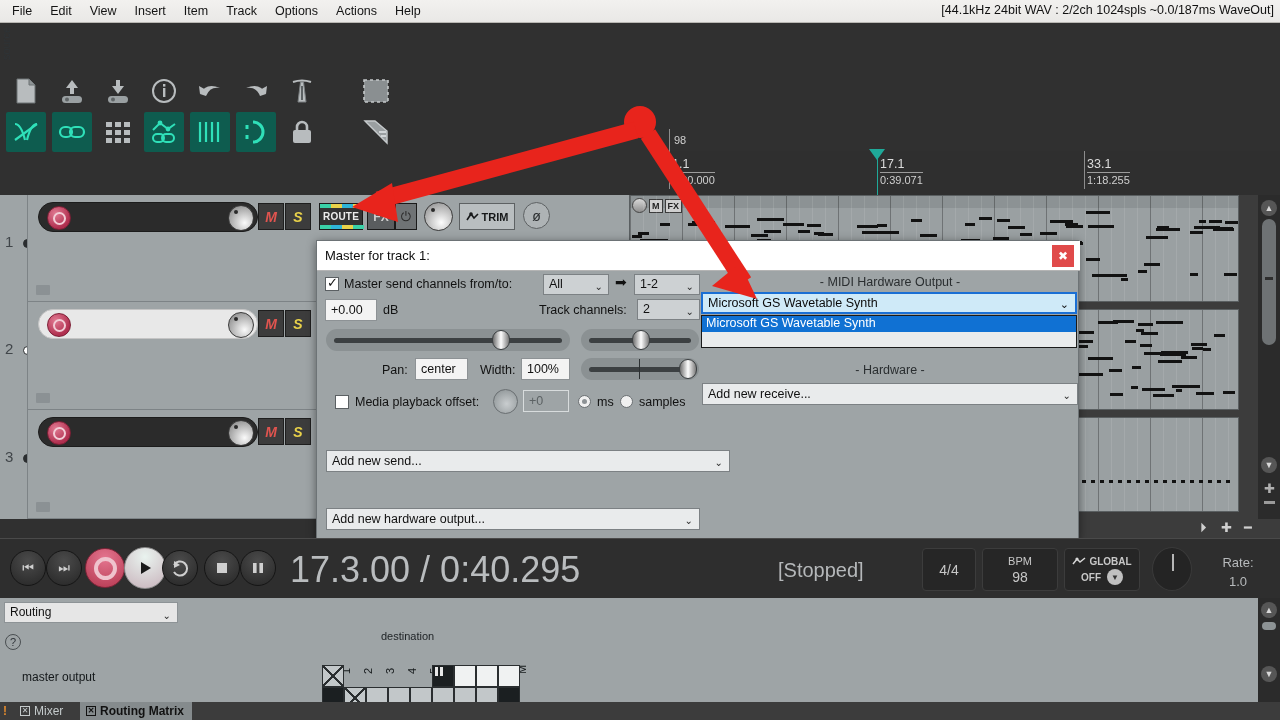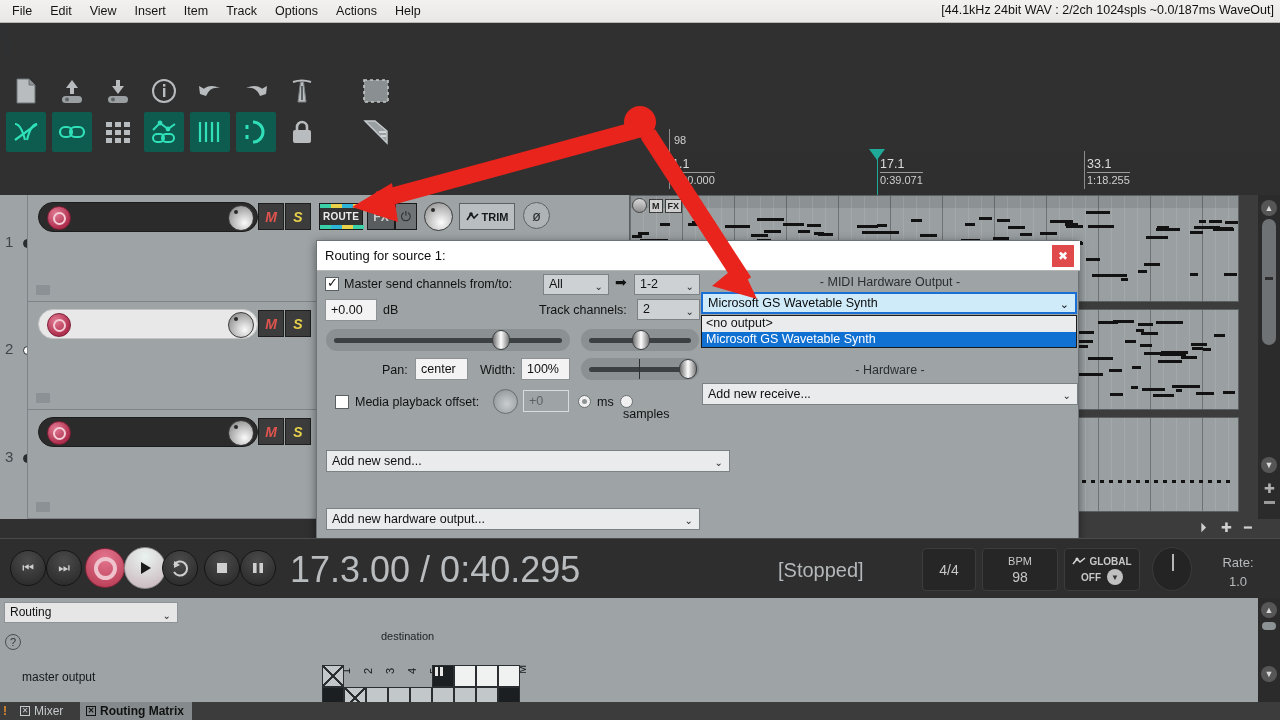--- a/index.html
+++ b/index.html
@@ -1159,21 +1159,21 @@
     <div class="zbtn" style="top:306px;"></div>
   </div>
 </div>
 <div id="arrange-bottombar">
   <span class="ab-ico" style="left:571px;top:1px;">⏵</span>
   <span class="ab-ico" style="left:592px;top:1px;">✚</span>
   <span class="ab-ico" style="left:615px;top:1px;">━</span>
 </div>
 
 <div id="routedlg">
-  <div id="dlg-title">Routing for source 1:</div>
+  <div id="dlg-title">Master for track 1:</div>
   <div id="dlg-close">✖</div>
 
   <div class="chk checked" style="left:8px;top:36px;"></div>
   <div class="dlg-label" style="left:27px;top:36px;">Master send channels from/to:</div>
   <div class="ddown" style="left:226px;top:33px;width:66px;">
     <span>All</span><span class="chev">⌄</span>
   </div>
   <div class="dlg-label" style="left:298px;top:33px;font-size:14px;">➡</div>
   <div class="ddown" style="left:317px;top:33px;width:66px;">
     <span>1-2</span><span class="chev">⌄</span>
@@ -1206,21 +1206,21 @@
       <div class="thumb" style="left:98px;"></div>
   </div>
 
   <div class="chk" style="left:18px;top:154px;"></div>
   <div class="dlg-label" style="left:38px;top:154px;">Media playback offset:</div>
   <div class="kn" style="left:176px;top:148px;width:25px;height:25px;"></div>
   <div class="txtfield" style="left:206px;top:149px;width:46px;background:#9ea4a6;border-color:#d8dcdd;color:#5c6264;">+0</div>
   <div class="radio on" style="left:261px;top:154px;"></div>
   <div class="dlg-label" style="left:280px;top:154px;">ms</div>
   <div class="radio" style="left:303px;top:154px;"></div>
-  <div class="dlg-label" style="left:306px;top:154px;margin-top:12px;">samples</div>
+  <div class="dlg-label" style="left:322px;top:154px;">samples</div>
 
   <div class="listrow" style="left:9px;top:209px;width:404px;">
     <span>Add new send...</span><span class="chev">⌄</span>
   </div>
 
   <div class="listrow" style="left:9px;top:267px;width:374px;">
     <span>Add new hardware output...</span><span class="chev">⌄</span>
   </div>
 
   <div class="sectlabel" style="left:385px;top:34px;width:376px;">-  MIDI Hardware Output  -</div>
@@ -1228,21 +1228,20 @@
   <div class="listrow" style="left:385px;top:142px;width:376px;">
     <span>Add new receive...</span><span class="chev">⌄</span>
   </div>
 </div>
 
 <div id="midi-combo">
   <span>Microsoft GS Wavetable Synth</span>
   <span class="chev">⌄</span>
 </div>
 <div id="midi-popup">
-  <div class="opt">&lt;no output&gt;</div>
   <div class="opt sel">Microsoft GS Wavetable Synth</div>
 </div>
 
 <div id="transport">
   <div class="tpbtn" id="btn-gostart" style="left:10px;">⏮</div>
   <div class="tpbtn" id="btn-goend" style="left:46px;">⏭</div>
   <div class="tpbtn" id="btn-record" style="left:85px;"></div>
   <div class="tpbtn" id="btn-play" style="left:124px;">
     <svg width="16" height="16">
         <path d="M4 2 L14 8 L4 14 z" fill="#1a1a1a"></path>

